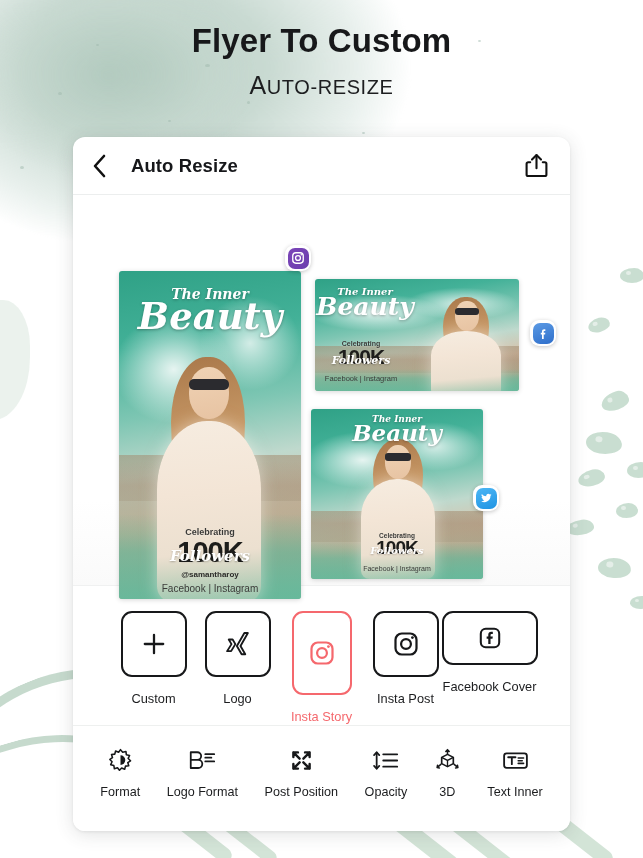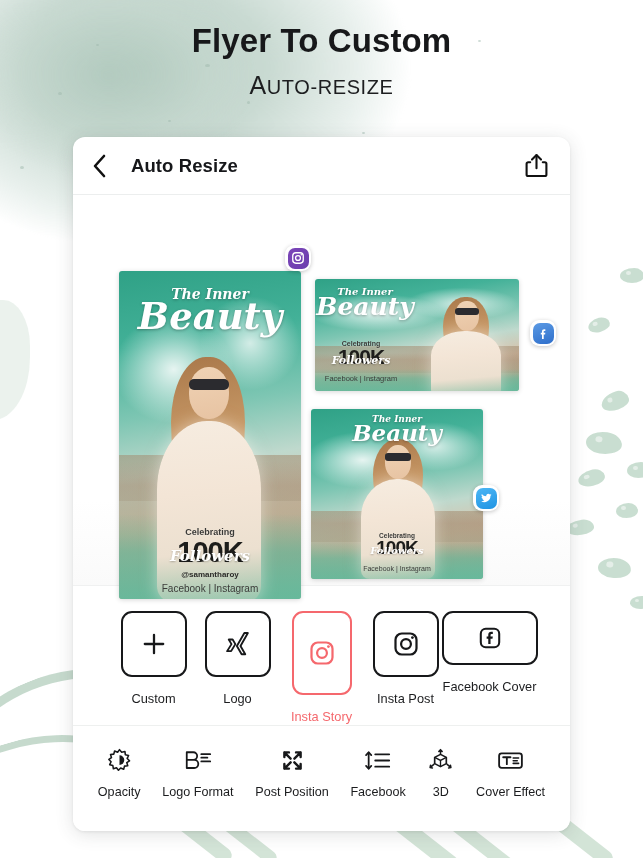--- a/index.html
+++ b/index.html
@@ -373,21 +373,21 @@
 
   <div id="tool-row">
 
     <div class="tool">
       <div class="tool-ico">
         <svg width="25" height="25" viewBox="0 0 24 24">
           <path d="M12 1.6 14.1 4.0 17.2 3.3 17.6 6.4 20.7 7.1 19.4 10.0 21.6 12.3 19.0 14.0 19.9 17.0 16.8 17.4 16.0 20.4 13.1 19.2 11.0 21.4 9.1 19.0 6.1 19.9 5.6 16.8 2.6 16.0 3.9 13.2 1.8 11.0 4.3 9.3 3.4 6.3 6.5 5.9 7.3 2.9 10.2 4.1z" fill="none" stroke="#17181a" stroke-width="1.5" stroke-linejoin="round"></path>
           <path d="M12 7.0 a4.6 4.6 0 0 1 0 9.2 z" fill="#17181a"></path>
         </svg>
       </div>
-      <div class="tool-label">Opacity</div>
+      <div class="tool-label">Format</div>
     </div>
 
     <div class="tool">
       <div class="tool-ico">
         <svg width="30" height="25" viewBox="0 0 32 24">
           <path d="M4 3.2 H11 a4.1 4.1 0 0 1 0 8.2 H4 Z M4 11.4 H12 a4.3 4.3 0 0 1 0 8.6 H4 Z" fill="none" stroke="#17181a" stroke-width="1.9" stroke-linejoin="round"></path>
           <path d="M19.5 5.2 H29 M19.5 9.0 H26 M19.5 13.0 H29" stroke="#17181a" stroke-width="1.9" stroke-linecap="round"></path>
         </svg>
       </div>
       <div class="tool-label">Logo Format</div>
@@ -407,21 +407,21 @@
 
     <div class="tool">
       <div class="tool-ico">
         <svg width="28" height="25" viewBox="0 0 30 24">
           <path d="M5 3.4 V20.6" stroke="#17181a" stroke-width="1.9" stroke-linecap="round"></path>
           <path d="M2.2 6.2 L5 3.3 L7.8 6.2" fill="none" stroke="#17181a" stroke-width="1.9" stroke-linecap="round" stroke-linejoin="round"></path>
           <path d="M2.2 17.8 L5 20.7 L7.8 17.8" fill="none" stroke="#17181a" stroke-width="1.9" stroke-linecap="round" stroke-linejoin="round"></path>
           <path d="M12 5.4 H27 M12 12 H27 M12 18.6 H27" stroke="#17181a" stroke-width="1.9" stroke-linecap="round"></path>
         </svg>
       </div>
-      <div class="tool-label">Facebook</div>
+      <div class="tool-label">Opacity</div>
     </div>
 
     <div class="tool">
       <div class="tool-ico">
         <svg width="27" height="25" viewBox="0 0 26 24">
           <path d="M13 6.1 L18.6 9.0 L18.6 15.0 L13 17.9 L7.4 15.0 L7.4 9.0 Z" fill="none" stroke="#17181a" stroke-width="1.6" stroke-linejoin="round"></path>
           <path d="M7.4 9.0 L13 11.9 L18.6 9.0 M13 11.9 V17.9" fill="none" stroke="#17181a" stroke-width="1.3"></path>
           <path d="M13 5.6 V1.8 M11.4 3.3 L13 1.6 L14.6 3.3" fill="none" stroke="#17181a" stroke-width="1.5" stroke-linecap="round" stroke-linejoin="round"></path>
           <path d="M6.6 15.8 L3.2 18.6 M5.2 19.2 L3.0 18.8 L3.4 16.6" fill="none" stroke="#17181a" stroke-width="1.5" stroke-linecap="round" stroke-linejoin="round"></path>
           <path d="M19.4 15.8 L22.8 18.6 M20.8 19.2 L23.0 18.8 L22.6 16.6" fill="none" stroke="#17181a" stroke-width="1.5" stroke-linecap="round" stroke-linejoin="round"></path>
@@ -431,17 +431,17 @@
     </div>
 
     <div class="tool">
       <div class="tool-ico">
         <svg width="27" height="25" viewBox="0 0 28 24">
           <rect x="2.2" y="4.6" width="23.6" height="15" rx="2.6" fill="none" stroke="#17181a" stroke-width="1.9"></rect>
           <path d="M6.4 8.6 H14 M10.2 8.6 V15.8" stroke="#17181a" stroke-width="1.9" stroke-linecap="round"></path>
           <path d="M16.8 9.4 H22.4 M16.8 12.2 H21.0 M16.8 15.0 H22.4" stroke="#17181a" stroke-width="1.6" stroke-linecap="round"></path>
         </svg>
       </div>
-      <div class="tool-label">Cover Effect</div>
+      <div class="tool-label">Text Inner</div>
     </div>
 
   </div>
 </div>
 
 </body></html>

